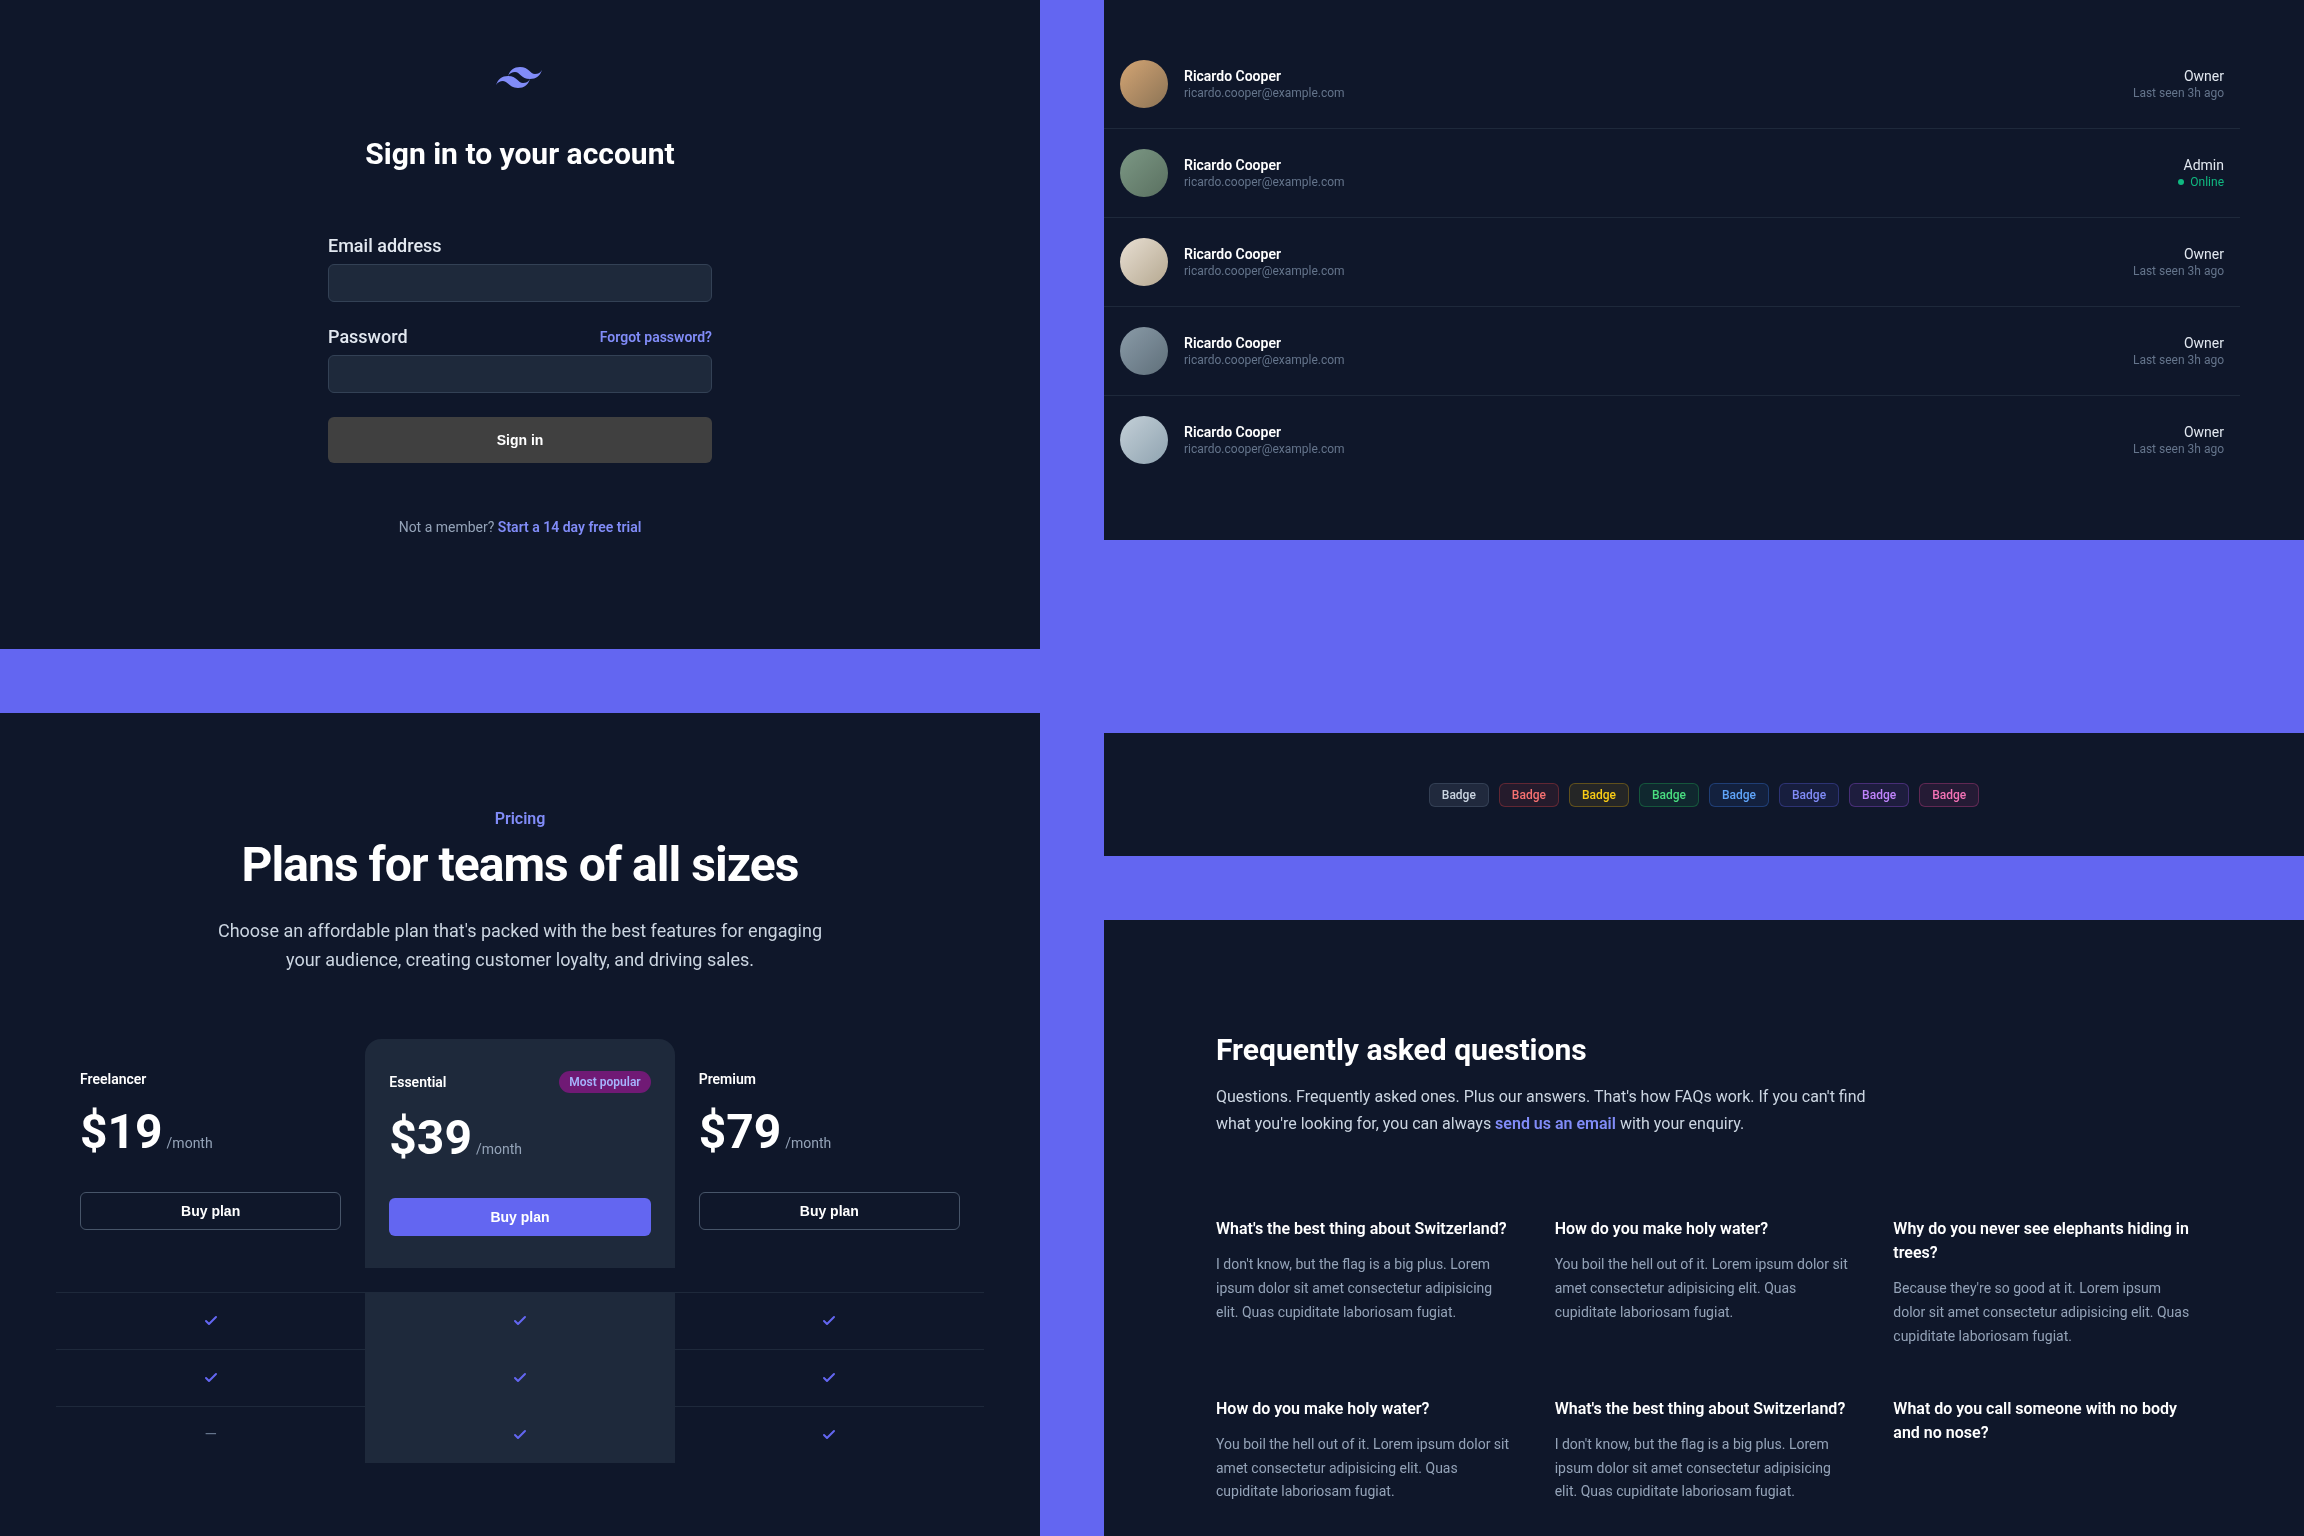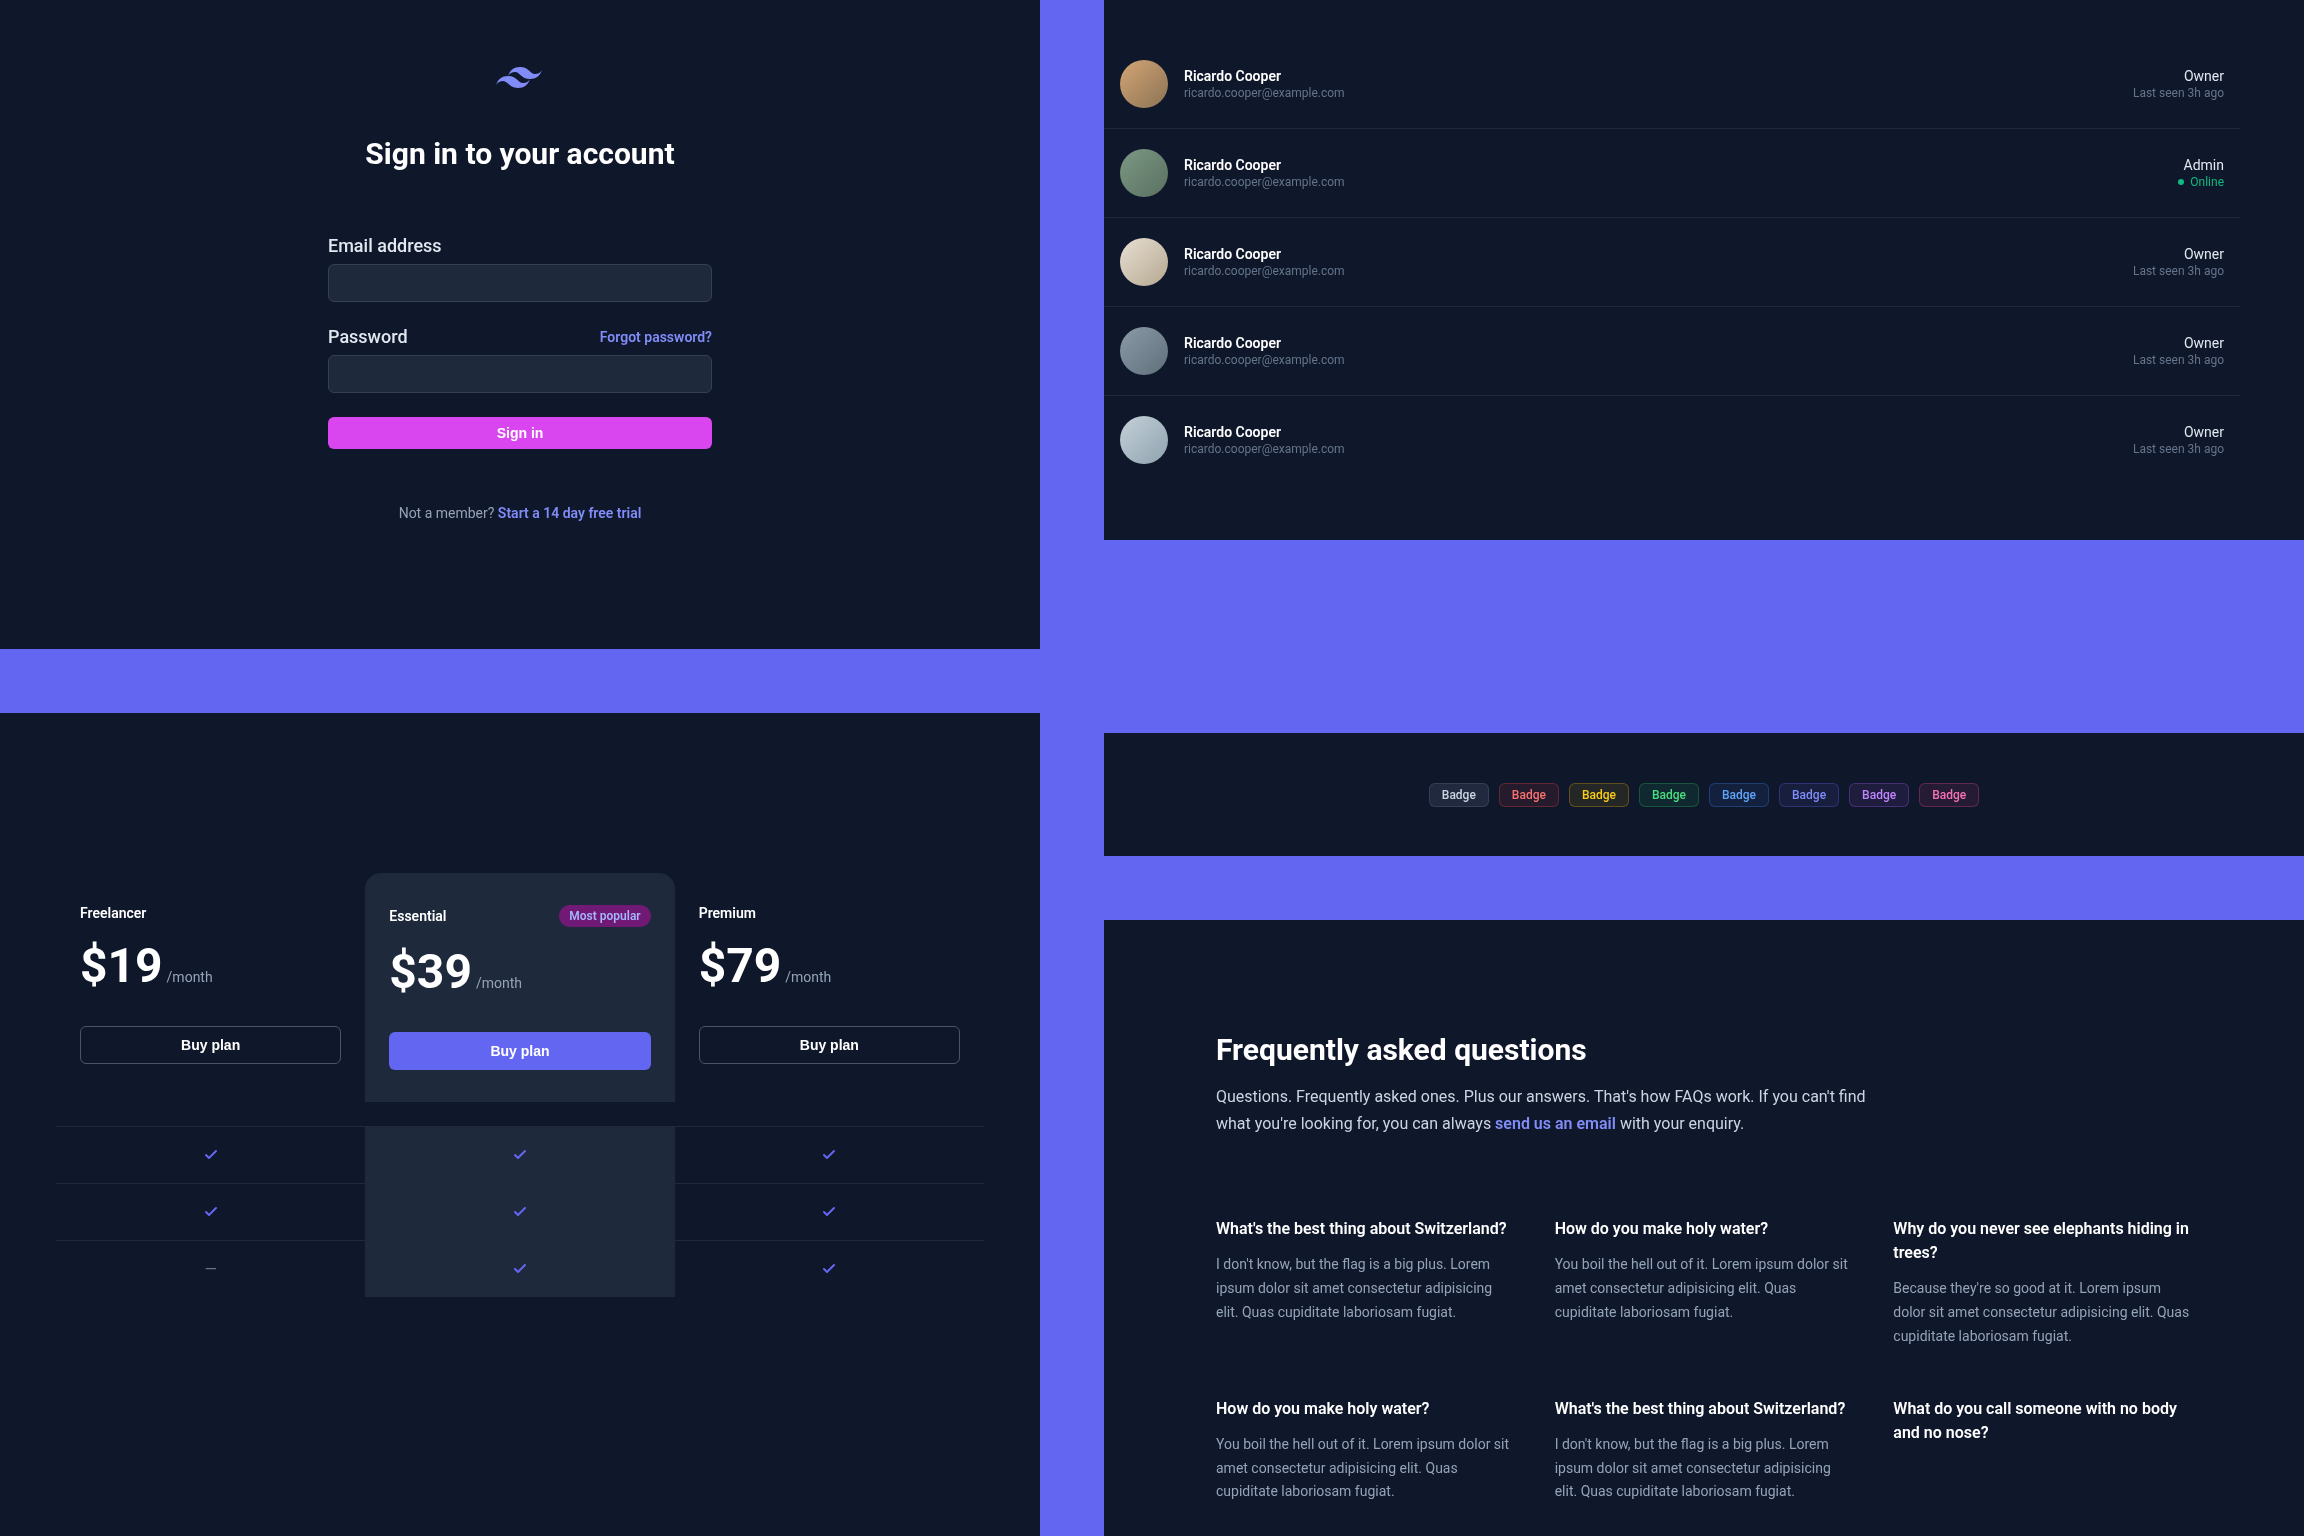--- a/index.html
+++ b/index.html
@@ -62,25 +62,25 @@
   background: #1e293b;
   border: 1px solid #334155;
   border-radius: 6px;
   height: 38px;
   margin-bottom: 24px;
   color: #fff;
   padding: 0 12px;
 }
 .btn-primary {
   width: 100%;
-  background: #d946ef;
+  background: #404040;
   color: #fff;
   border: none;
   border-radius: 6px;
-  height: 32px;
+  height: 46px;
   font-size: 14px;
   font-weight: 600;
   cursor: pointer;
 }
 .signup-row {
   text-align: center;
   margin-top: 56px;
   font-size: 14px;
   color: #94a3b8;
 }
@@ -343,20 +343,25 @@
       <div class="user-role">Owner</div>
       <div class="user-status ">Last seen 3h ago</div>
     </div>
       </div>
     </div>
 </div>
 
 <div class="grid">
 
   <div class="panel pricing">
+    <div class="pricing-header">
+      <div class="pricing-eyebrow">Pricing</div>
+      <h2 class="pricing-title">Plans for teams of all sizes</h2>
+      <p class="pricing-sub">Choose an affordable plan that's packed with the best features for engaging your audience, creating customer loyalty, and driving sales.</p>
+    </div>
     <div class="price-grid" id="price-grid">
         <div class="price-col">
     <div class="price-name-row">
       <div class="price-name">Freelancer</div>
 
     </div>
     <div><span class="price-val">$19</span> <span class="price-unit">/month</span></div>
     <button class="buy-btn outline">Buy plan</button></div>
         <div class="price-col featured">
     <div class="price-name-row">

